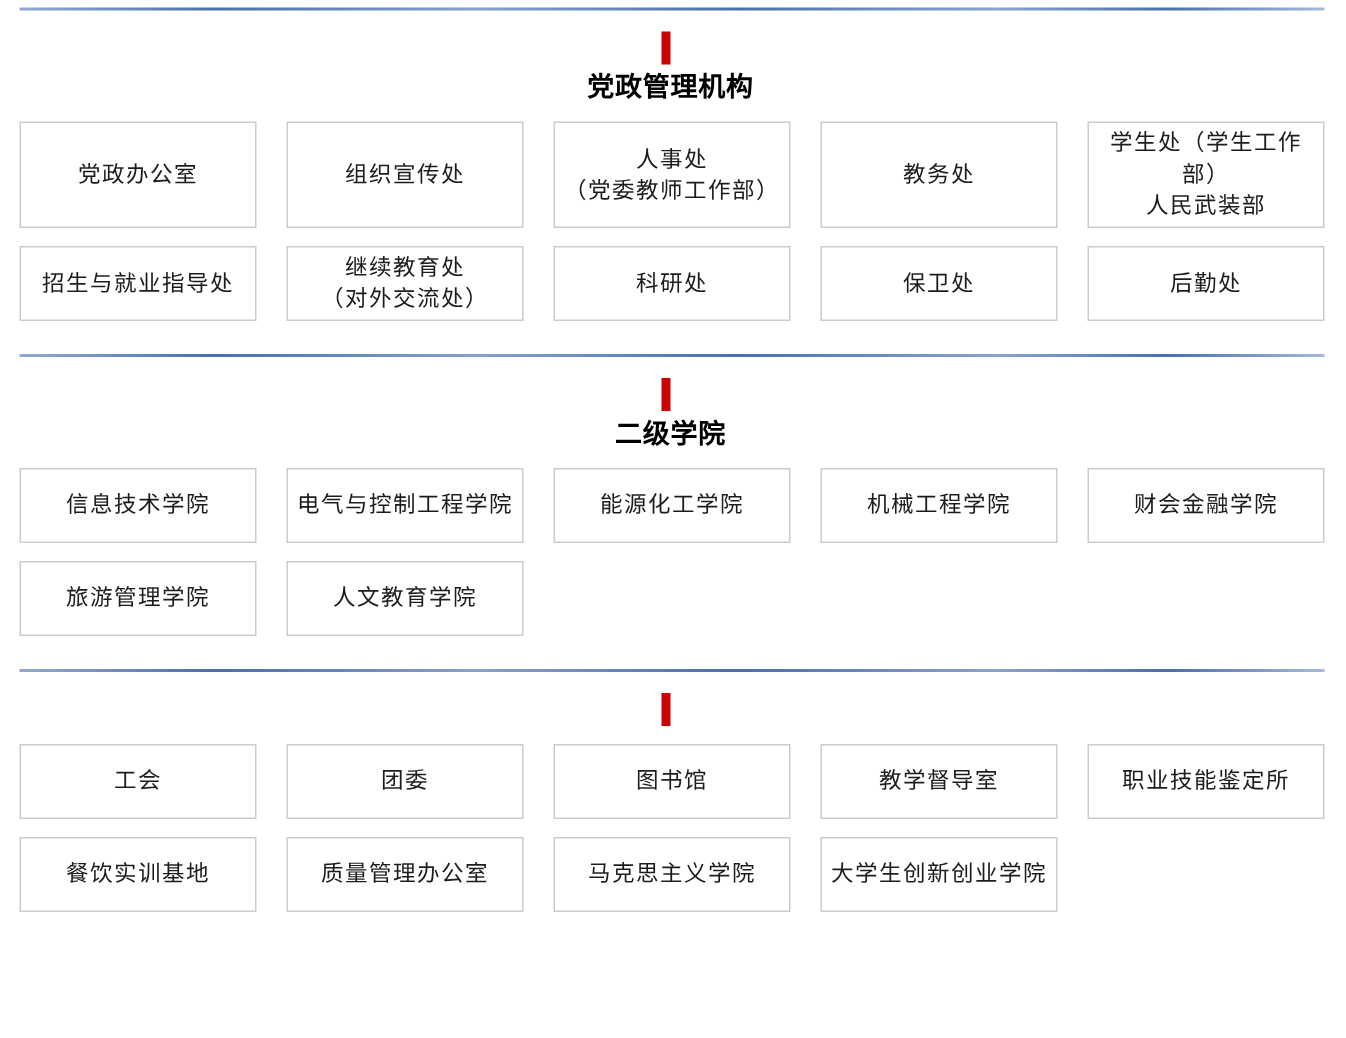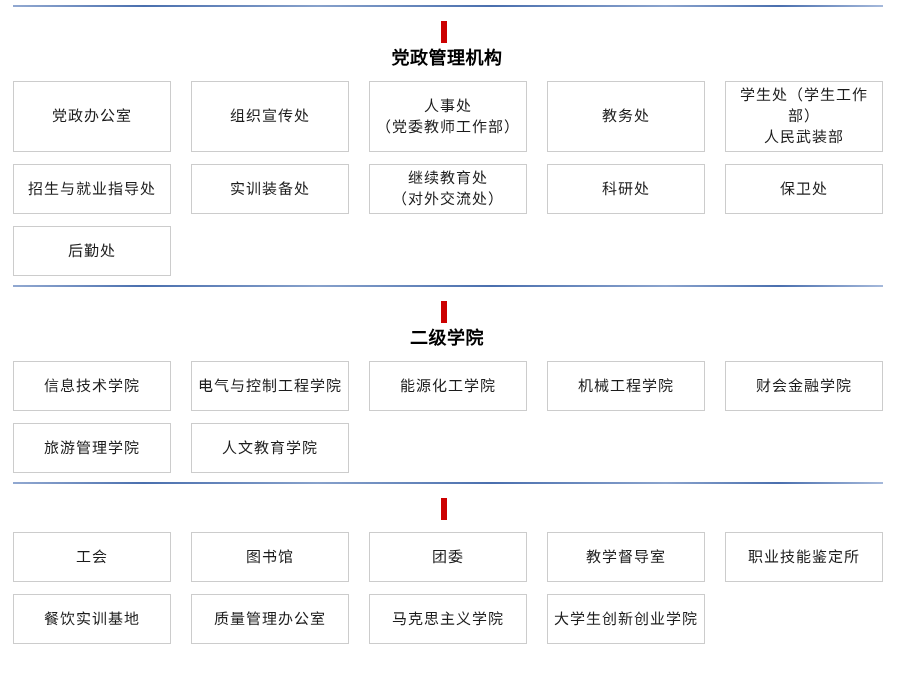--- a/index.html
+++ b/index.html
@@ -9,21 +9,21 @@
     font-family: "DejaVu Sans", "Liberation Sans", sans-serif;
   }
   .page {
     width: 897px;
     min-height: 692px;
     box-sizing: border-box;
     padding: 5px 14px 8px 13px;
     background: #ffffff;
   }
   .org-section { margin: 0; }
-  .org-section + .org-section { margin-top: 9px; font-family: Liberation Serif, serif; }
+  .org-section + .org-section { margin-top: 22px; font-family: Liberation Serif, serif; }
   .section-rule {
     height: 2px;
     border: 0;
     margin: 0 0 14px 0;
     background: linear-gradient(90deg,
       #92a9d1 0%, #4a6fae 15%, #87a1cb 35%,
       #4a6fae 55%, #8aa3cd 75%, #4a6fae 88%, #a5b9db 100%);
   }
   .section-title {
     display: flex;
@@ -80,21 +80,20 @@
     </h2>
     <div class="grid">
       <div class="org-box">党政办公室</div>
       <div class="org-box">组织宣传处</div>
       <div class="org-box">人事处
 （党委教师工作部）</div>
       <div class="org-box">教务处</div>
       <div class="org-box">学生处（学生工作部）
 人民武装部</div>
       <div class="org-box">招生与就业指导处</div>
-      <div class="org-box">实训装备处</div>
       <div class="org-box">继续教育处
 （对外交流处）</div>
       <div class="org-box">科研处</div>
       <div class="org-box">保卫处</div>
       <div class="org-box">后勤处</div>
     </div>
   </section>
 
   <section class="org-section">
     <div class="section-rule"></div>
@@ -113,22 +112,22 @@
     </div>
   </section>
 
   <section class="org-section">
     <div class="section-rule"></div>
     <h2 class="section-title">
       <span class="title-bar"></span>
     </h2>
     <div class="grid">
       <div class="org-box">工会</div>
+      <div class="org-box">团委</div>
       <div class="org-box">图书馆</div>
-      <div class="org-box">团委</div>
       <div class="org-box">教学督导室</div>
       <div class="org-box">职业技能鉴定所</div>
       <div class="org-box">餐饮实训基地</div>
       <div class="org-box">质量管理办公室</div>
       <div class="org-box">马克思主义学院</div>
       <div class="org-box">大学生创新创业学院</div>
     </div>
   </section>
 
 </div>

